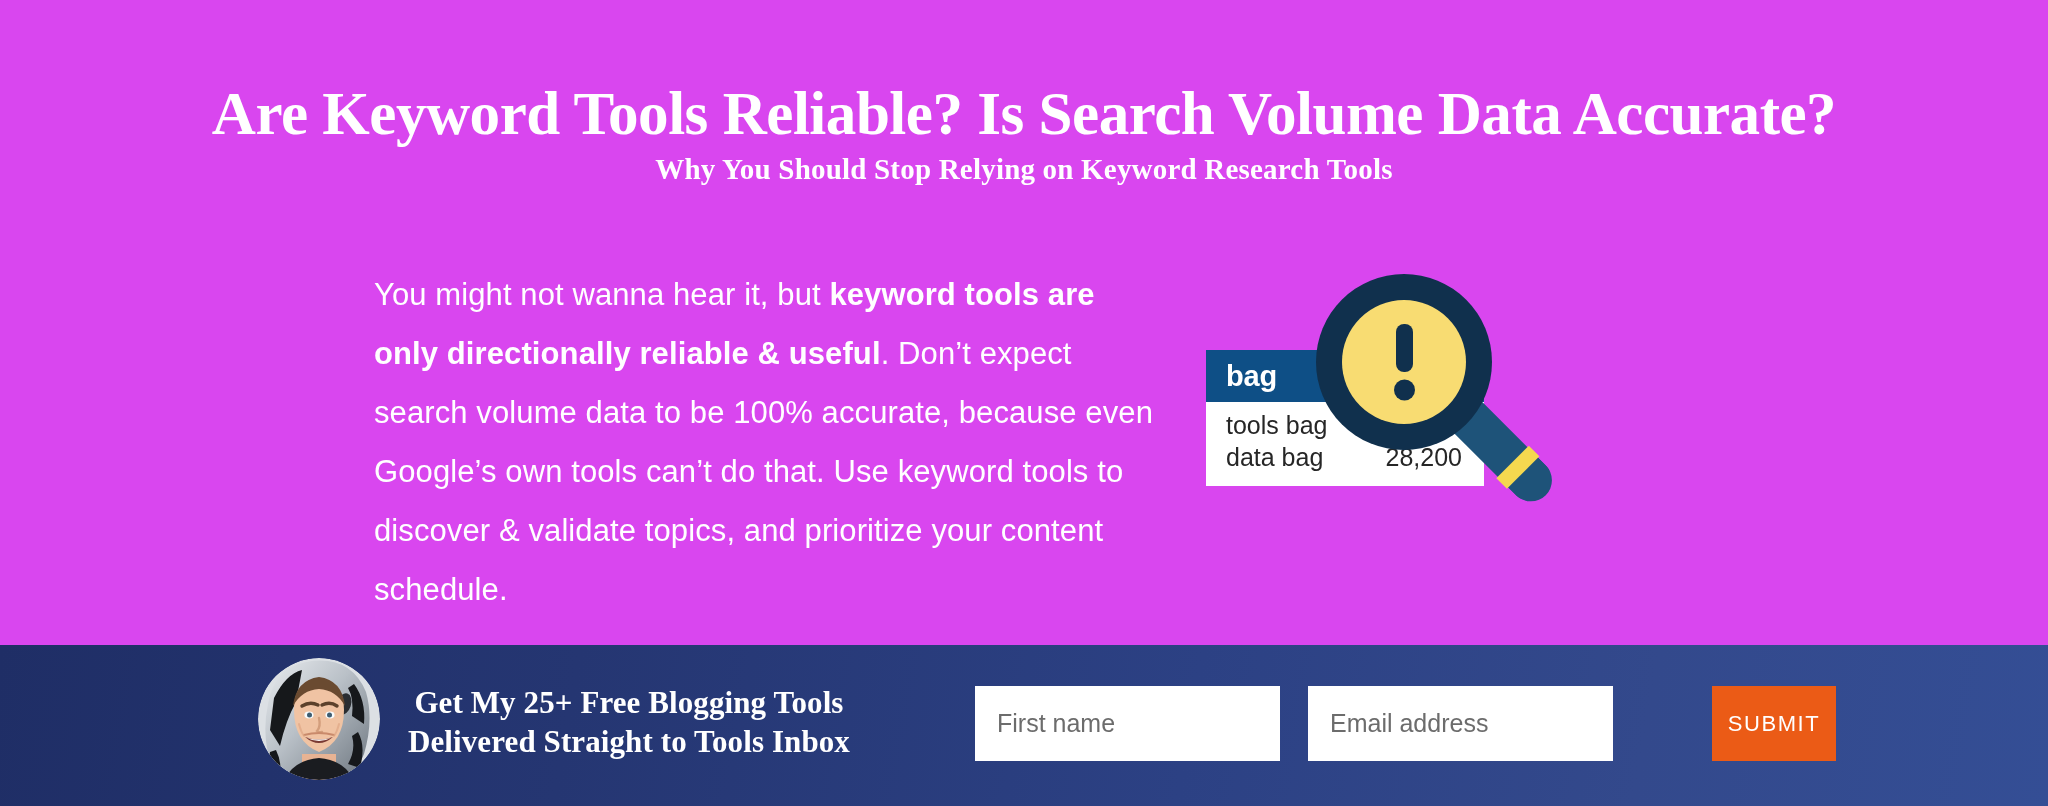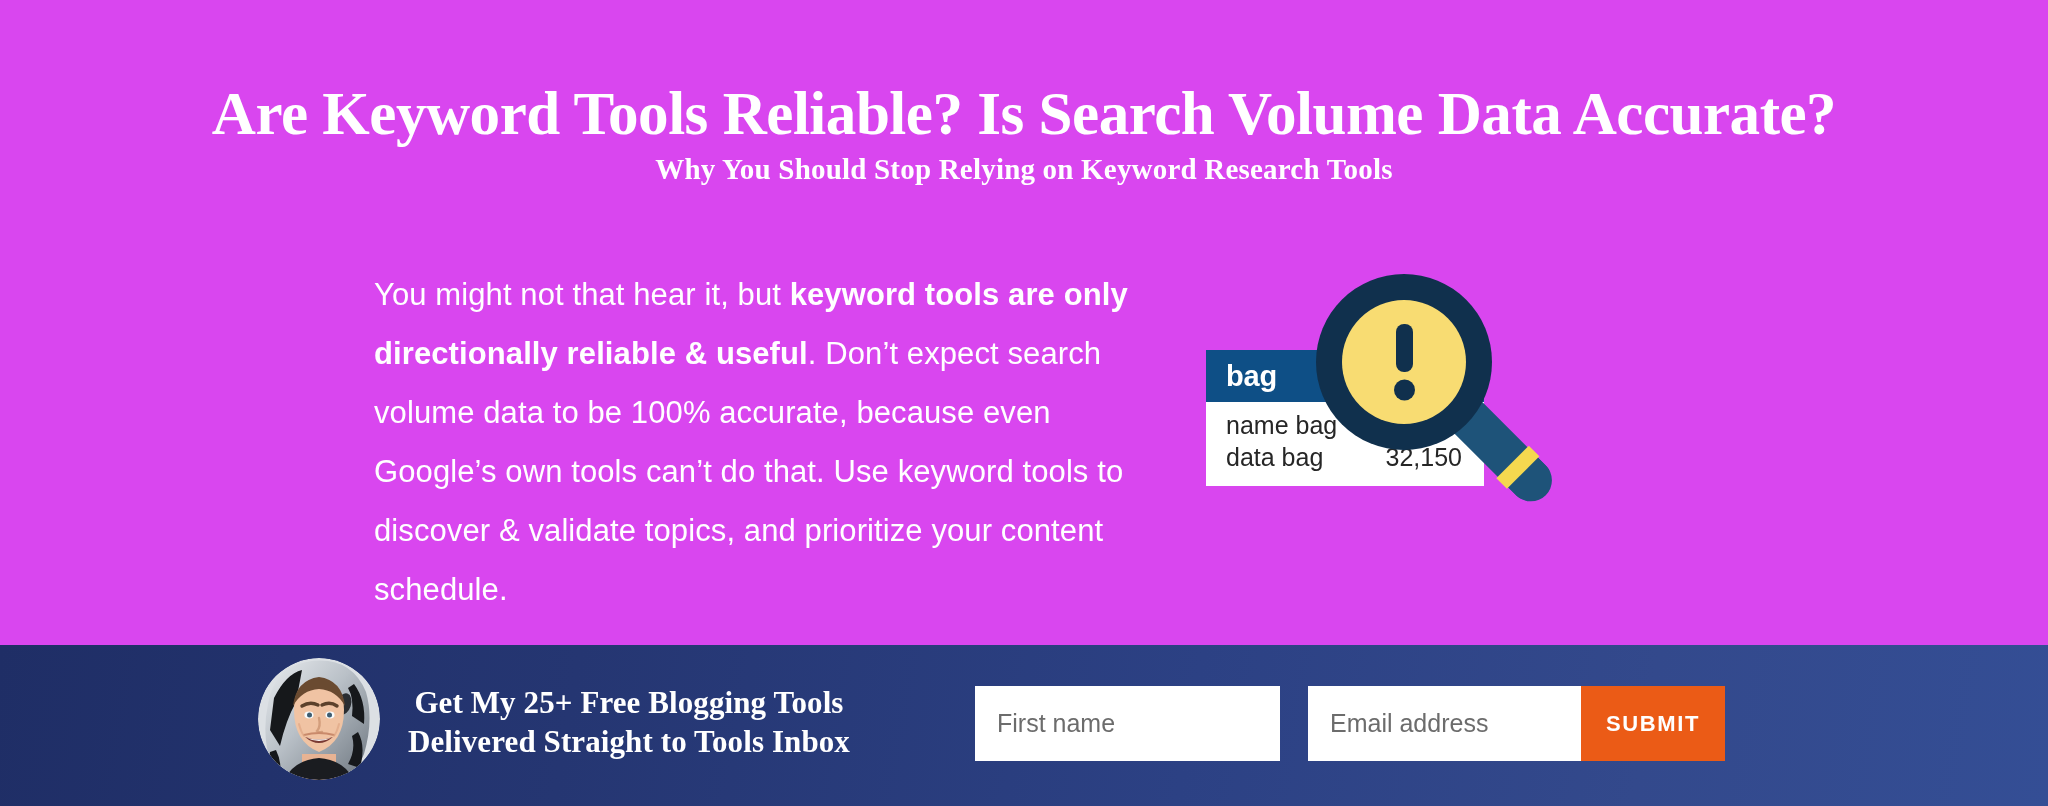--- a/index.html
+++ b/index.html
@@ -202,62 +202,62 @@
     color: #3A3A3A;
     padding: 0 22px;
     outline: none;
   }
   .field::placeholder { color: #6C6C6C; opacity: 1; }
   .field-first { left: 975px; width: 305px; }
   .field-email { left: 1308px; width: 305px; }
 
   .submit-btn {
     position: absolute;
-    left: 1581px;
+    left: 1712px;
     top: 41px;
-    width: 144px;
+    width: 124px;
     height: 75px;
     background: #EB5B16;
     border: 0;
     color: #FFFFFF;
     font-family: "Liberation Sans", sans-serif;
     font-size: 22px;
-    font-weight: 700;
+    font-weight: 400;
     letter-spacing: 1.6px;
     cursor: pointer;
   }
 </style>
 </head>
 <body>
 
 <div class="page">
 
   <section class="hero">
 
     <h1 class="hero-title">Are Keyword Tools Reliable? Is Search Volume Data Accurate?</h1>
 
     <h2 class="hero-subtitle">Why You Should Stop Relying on Keyword Research Tools</h2>
 
-    <p class="hero-body"><span>You might not that hear it, but </span><b>keyword tools are only directionally reliable &amp; useful</b><span>. Don’t expect search volume data to be 100% accurate, because even Google’s own tools can’t do that. Use keyword tools to discover &amp; validate topics, and prioritize your content schedule.</span></p>
+    <p class="hero-body"><span>You might not wanna hear it, but </span><b>keyword tools are only directionally reliable &amp; useful</b><span>. Don’t expect search volume data to be 100% accurate, because even Google’s own tools can’t do that. Use keyword tools to discover &amp; validate topics, and prioritize your content schedule.</span></p>
 
     <div class="illustration">
 
       <div class="kw-table">
         <div class="kw-head">
           <span class="kw-term">bag</span>
           <span class="kw-vol">3M</span>
         </div>
         <div class="kw-body">
           <div class="kw-row">
-            <span class="kw-term">name bag</span>
+            <span class="kw-term">tools bag</span>
             <span class="kw-vol">11,500</span>
           </div>
           <div class="kw-row">
             <span class="kw-term">data bag</span>
-            <span class="kw-vol">32,150</span>
+            <span class="kw-vol">28,200</span>
           </div>
         </div>
       </div>
 
       <svg class="magnifier" viewBox="0 0 300 260">
 
         <g transform="rotate(45 168 150)">
           <rect x="150" y="130" width="118" height="42" rx="8" fill="#1E5379"></rect>
           <path d="M246 130 h12 a21 21 0 0 1 0 42 h-12 z" fill="#1E5379"></path>
         </g>

